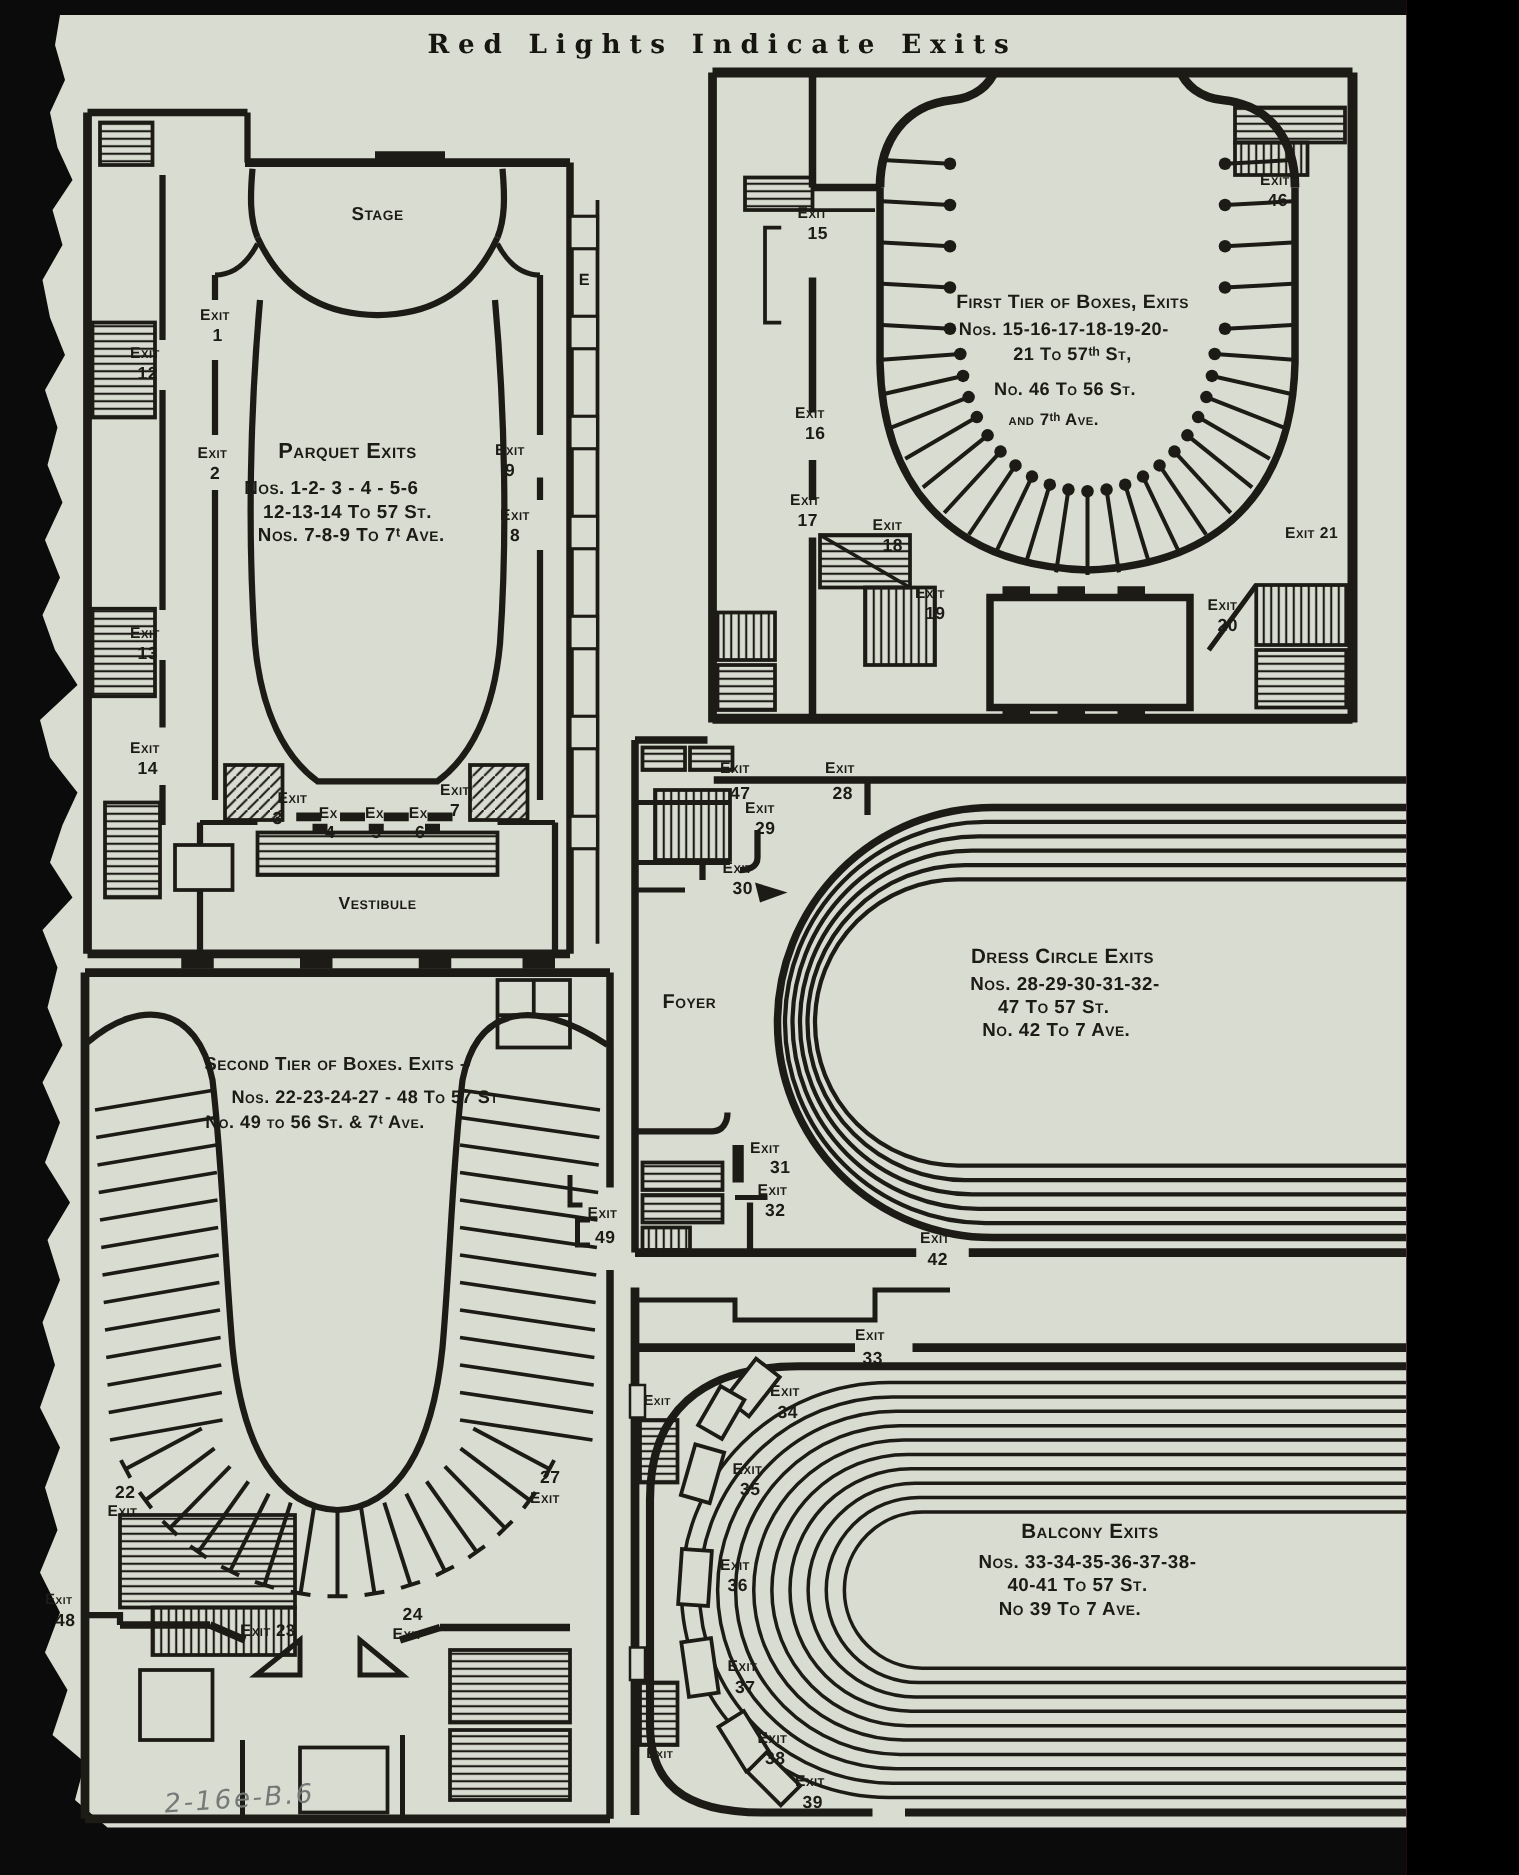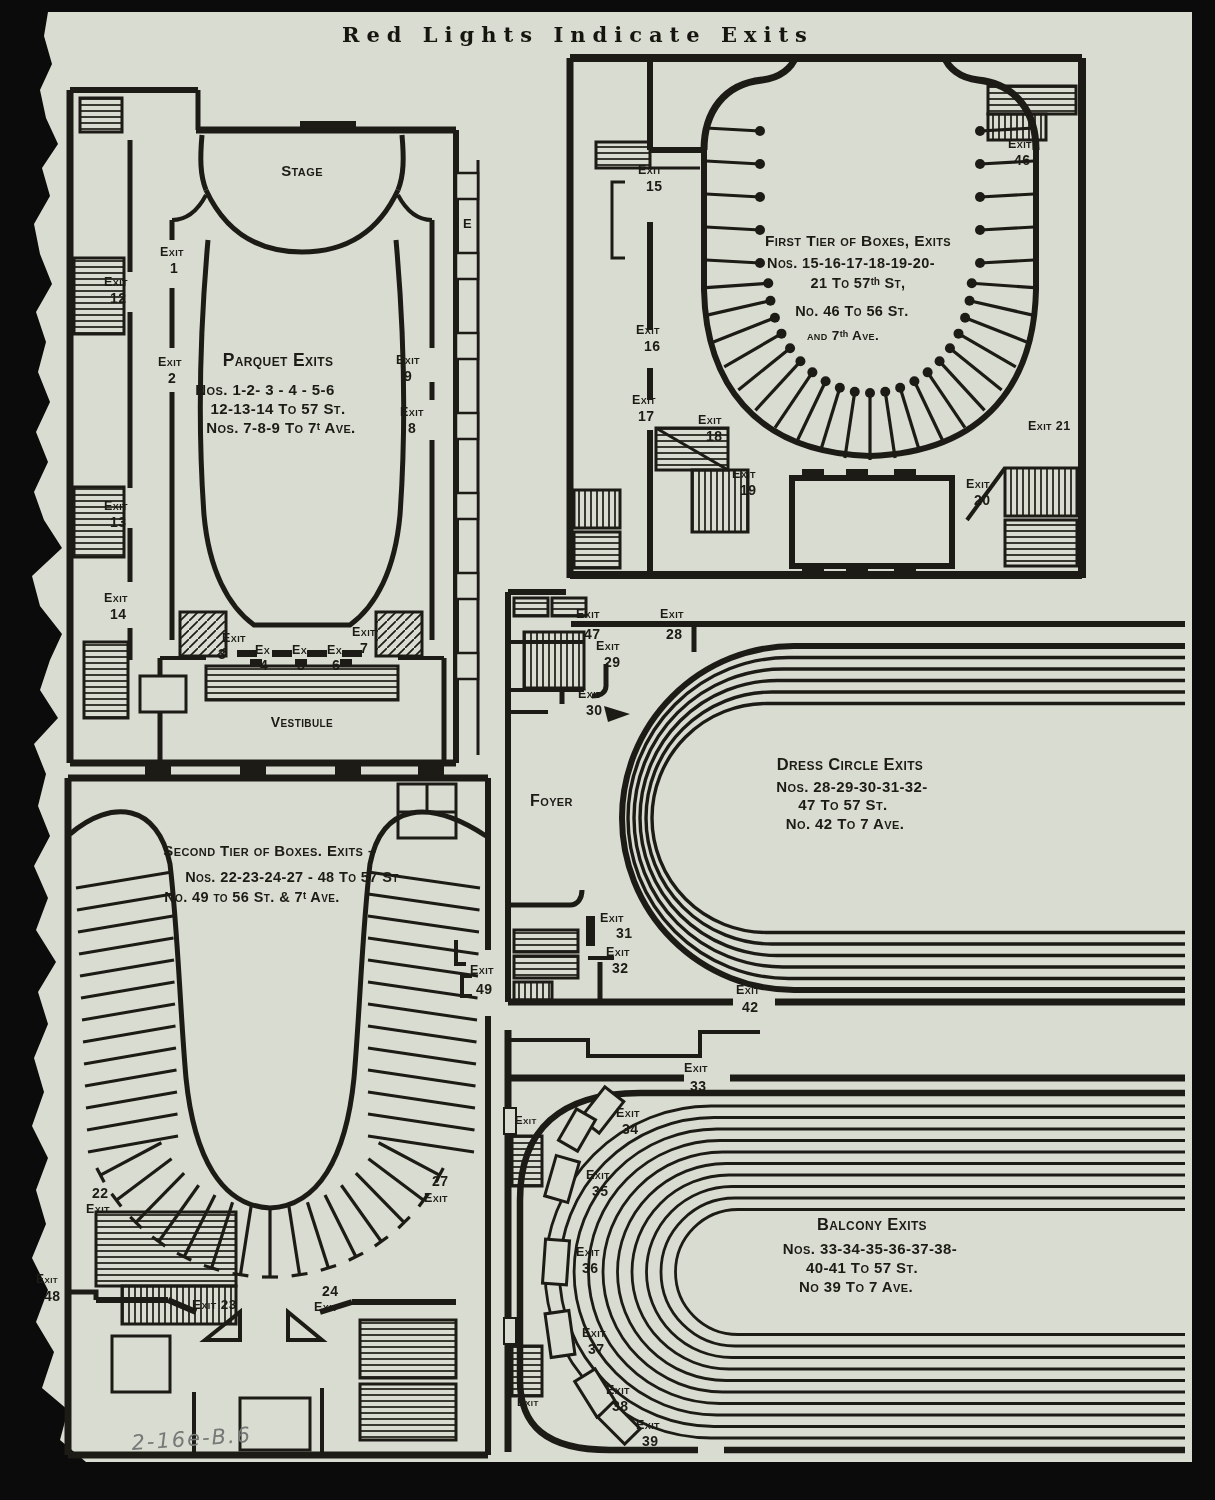--- a/index.html
+++ b/index.html
@@ -1,16 +1,16 @@
 <!DOCTYPE html>
 <html><head>
 <meta charset="utf-8">
 <style>
   html,body{margin:0;padding:0;background:#000;}
-  .page{position:relative;width:1215px;height:1500px;background:#be185d;overflow:hidden;}
+  .page{position:relative;width:1125px;height:1500px;background:#be185d;overflow:hidden;}
   svg{position:absolute;inset:0;}
   .t{font-family:"Liberation Sans","DejaVu Sans",sans-serif;font-weight:700;
      font-variant:small-caps;fill:#1c1b15;letter-spacing:0.4px;}
   .ctr{text-anchor:middle;}
   .title{font-family:"DejaVu Serif","Liberation Serif",serif;font-weight:700;
      font-size:21px;letter-spacing:7px;fill:#16150f;}
   .note{font-family:"DejaVu Sans",sans-serif;font-style:italic;font-weight:400;
      font-size:21px;letter-spacing:2px;fill:#757a78;}
   .wall{stroke:#1c1b15;fill:none;stroke-linecap:butt;}
   .blk{fill:#1c1b15;}

